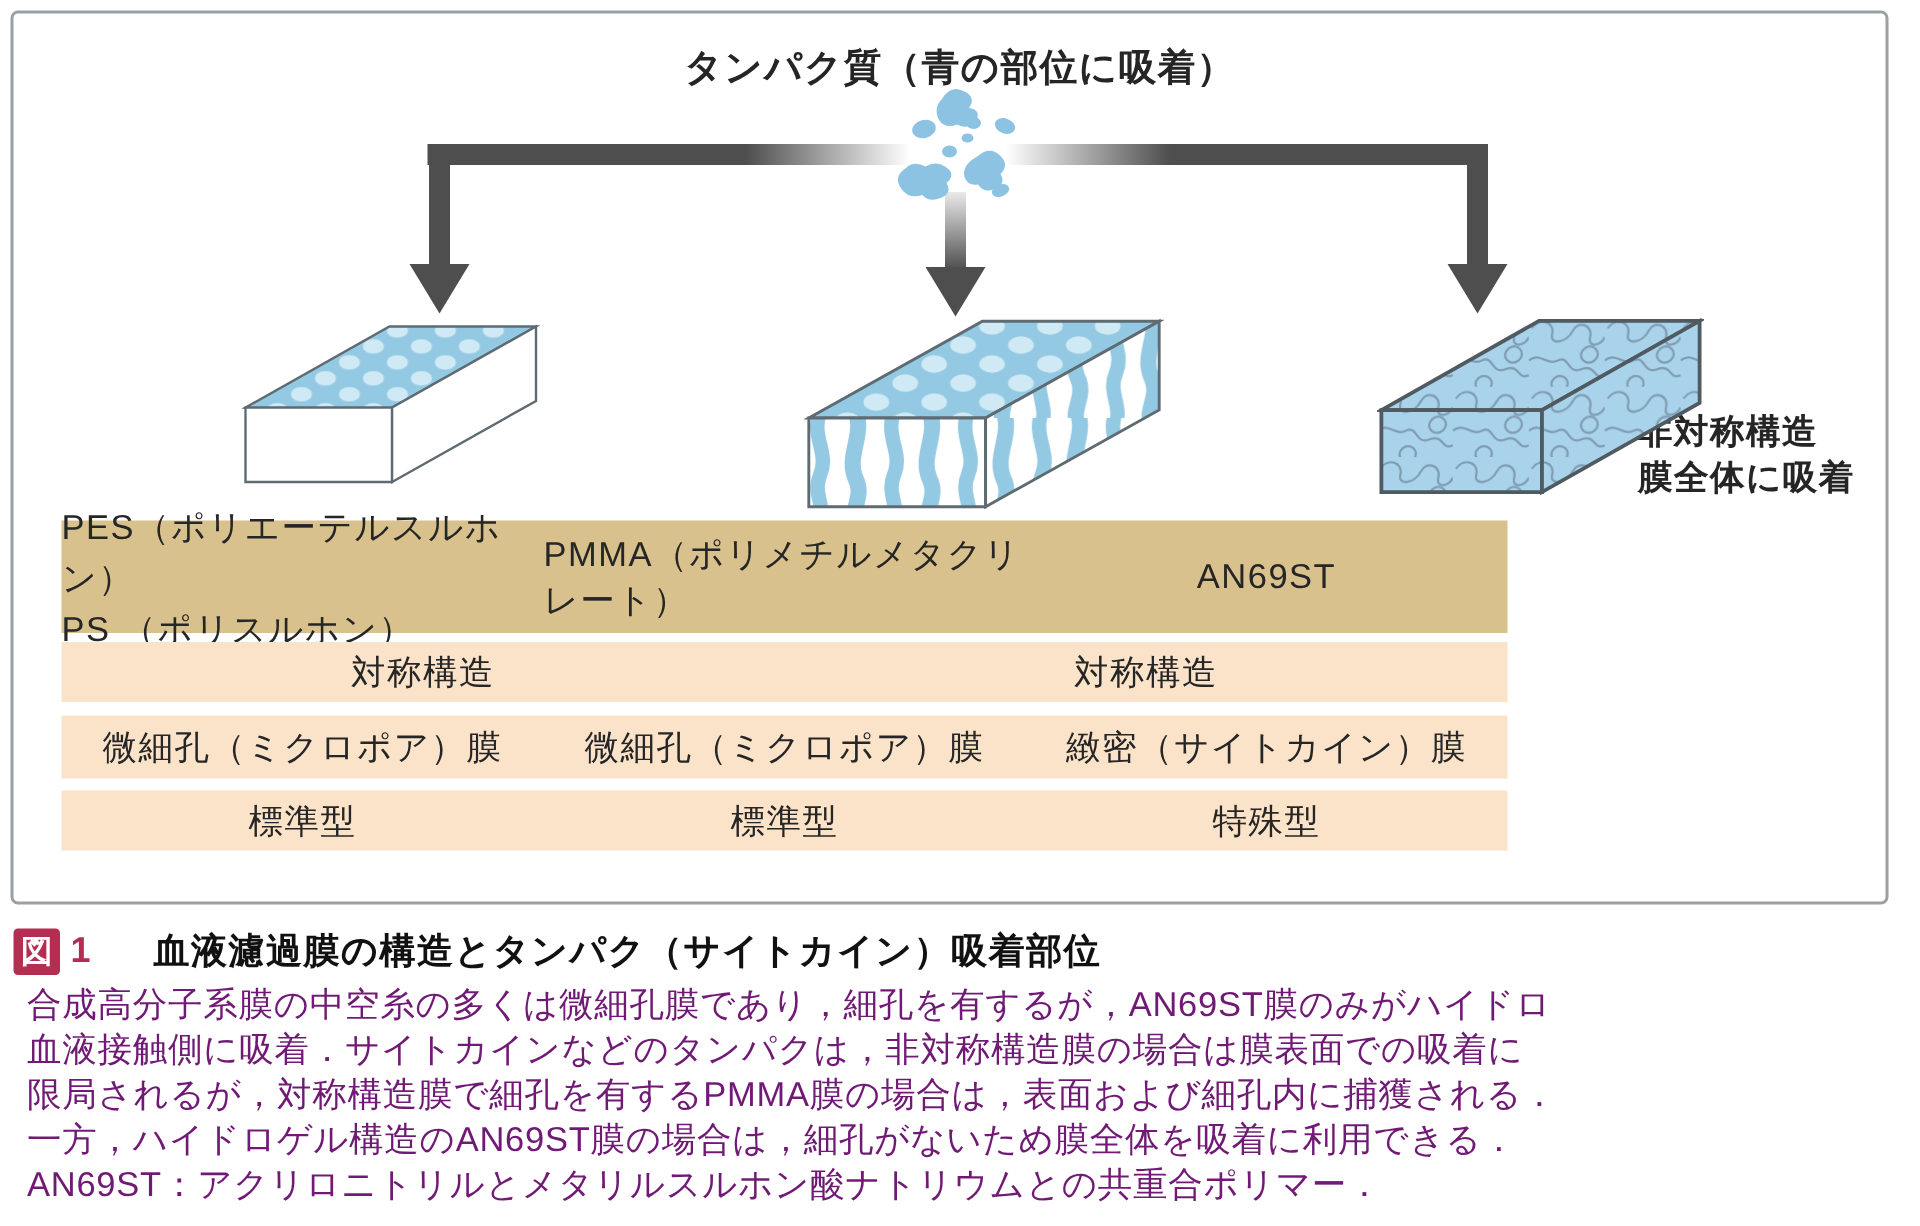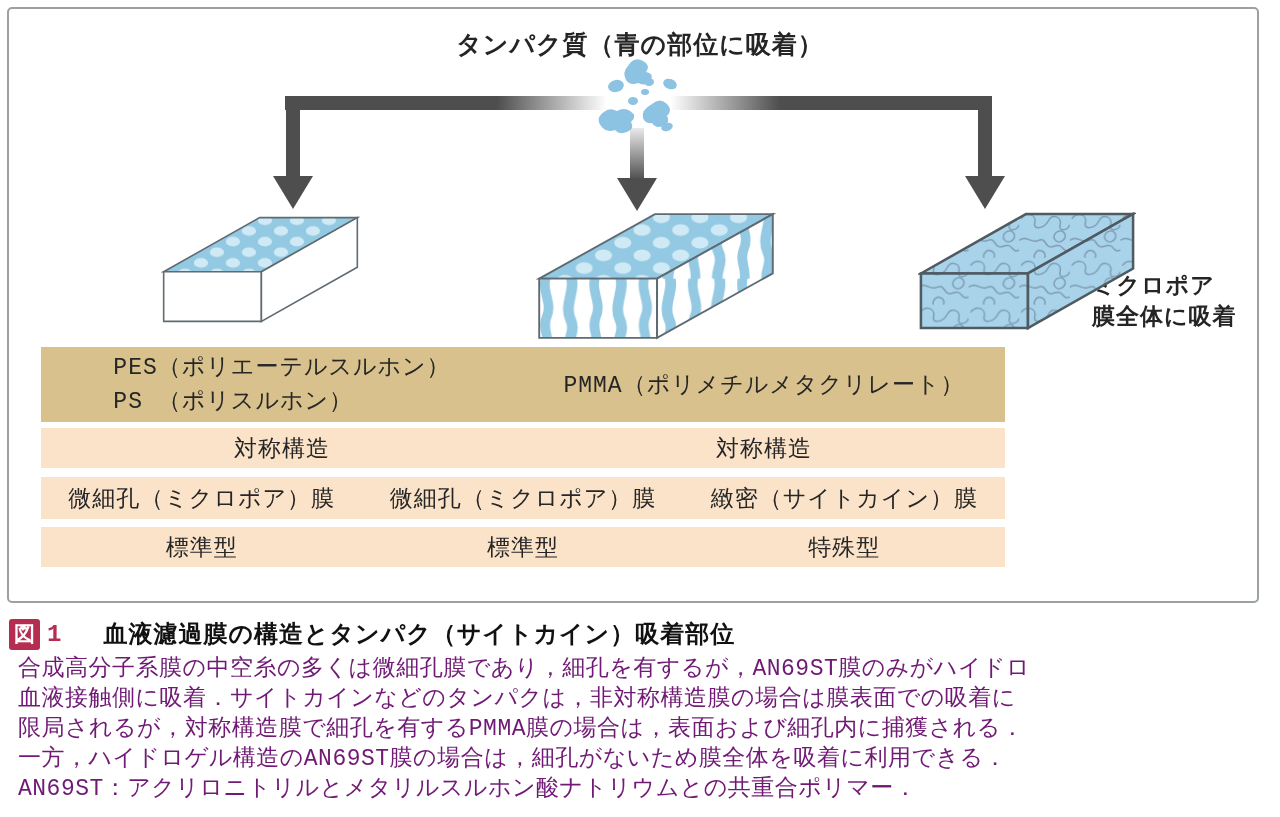--- a/index.html
+++ b/index.html
@@ -1,18 +1,18 @@
 <!DOCTYPE html>
 <html><head>
 <meta charset="utf-8">
 <style>
   html,body{margin:0;padding:0;background:#ffffff;}
   .stage{
     position:relative;width:1280px;height:817px;background:#ffffff;
-    font-family:Liberation Mono, monospace;color:#1e1e1e;
+    font-family:Liberation Sans, sans-serif;color:#1e1e1e;
     overflow:hidden;
   }
   .panel{
     position:absolute;left:7px;top:7px;width:1248px;height:592px;
     border:2px solid #9aa0a3;border-radius:5px;background:#ffffff;
   }
   .fig-title{
     position:absolute;left:0;top:28px;width:1280px;text-align:center;
     font-size:25px;font-weight:600;letter-spacing:1px;color:#252525;
   }
@@ -122,21 +122,21 @@
       <ellipse cx="670" cy="84" rx="7" ry="5" transform="rotate(20 670 84)"></ellipse>
       <ellipse cx="645" cy="92" rx="4" ry="3"></ellipse>
       <ellipse cx="633" cy="101" rx="5" ry="4"></ellipse>
       <ellipse cx="667" cy="127" rx="6" ry="4" transform="rotate(-20 667 127)"></ellipse>
     </g>
     <line x1="1070" y1="264" x2="1091" y2="281" stroke="#3a3a3a" stroke-width="2.2"></line>
   </svg>
 
 
   <div class="label-right">
-    <div>ミクロポア</div>
+    <div>非対称構造</div>
     <div>膜全体に吸着</div>
   </div>
 
   <svg class="box box-left" viewBox="0 0 224 123" preserveAspectRatio="none">
     <polygon points="3,64 113,64 221,3 111,3" fill="url(#dots)" stroke="#5f6b72" stroke-width="1.8"></polygon>
     <polygon points="3,64 113,64 113,120 3,120" fill="#ffffff" stroke="#5f6b72" stroke-width="1.8"></polygon>
     <polygon points="113,64 221,3 221,59 113,120" fill="#ffffff" stroke="#5f6b72" stroke-width="1.8"></polygon>
   </svg>
 
   <svg class="box box-mid" viewBox="0 0 224 123" preserveAspectRatio="none">
@@ -154,20 +154,23 @@
   <div class="band band-materials">
     <div class="cell">
       <div class="mat-block">
         <div>PES（ポリエーテルスルホン）</div>
         <div>PS （ポリスルホン）</div>
       </div>
     </div>
     <div class="cell">
       <div>PMMA（ポリメチルメタクリレート）</div>
     </div>
+    <div class="cell">
+      <div>AN69ST</div>
+    </div>
   </div>
 
   <div class="band band-structure">
     <div class="cell">対称構造</div>
     <div class="cell">対称構造</div>
   </div>
 
   <div class="band band-membrane">
     <div class="cell">微細孔（ミクロポア）膜</div>
     <div class="cell">微細孔（ミクロポア）膜</div>

